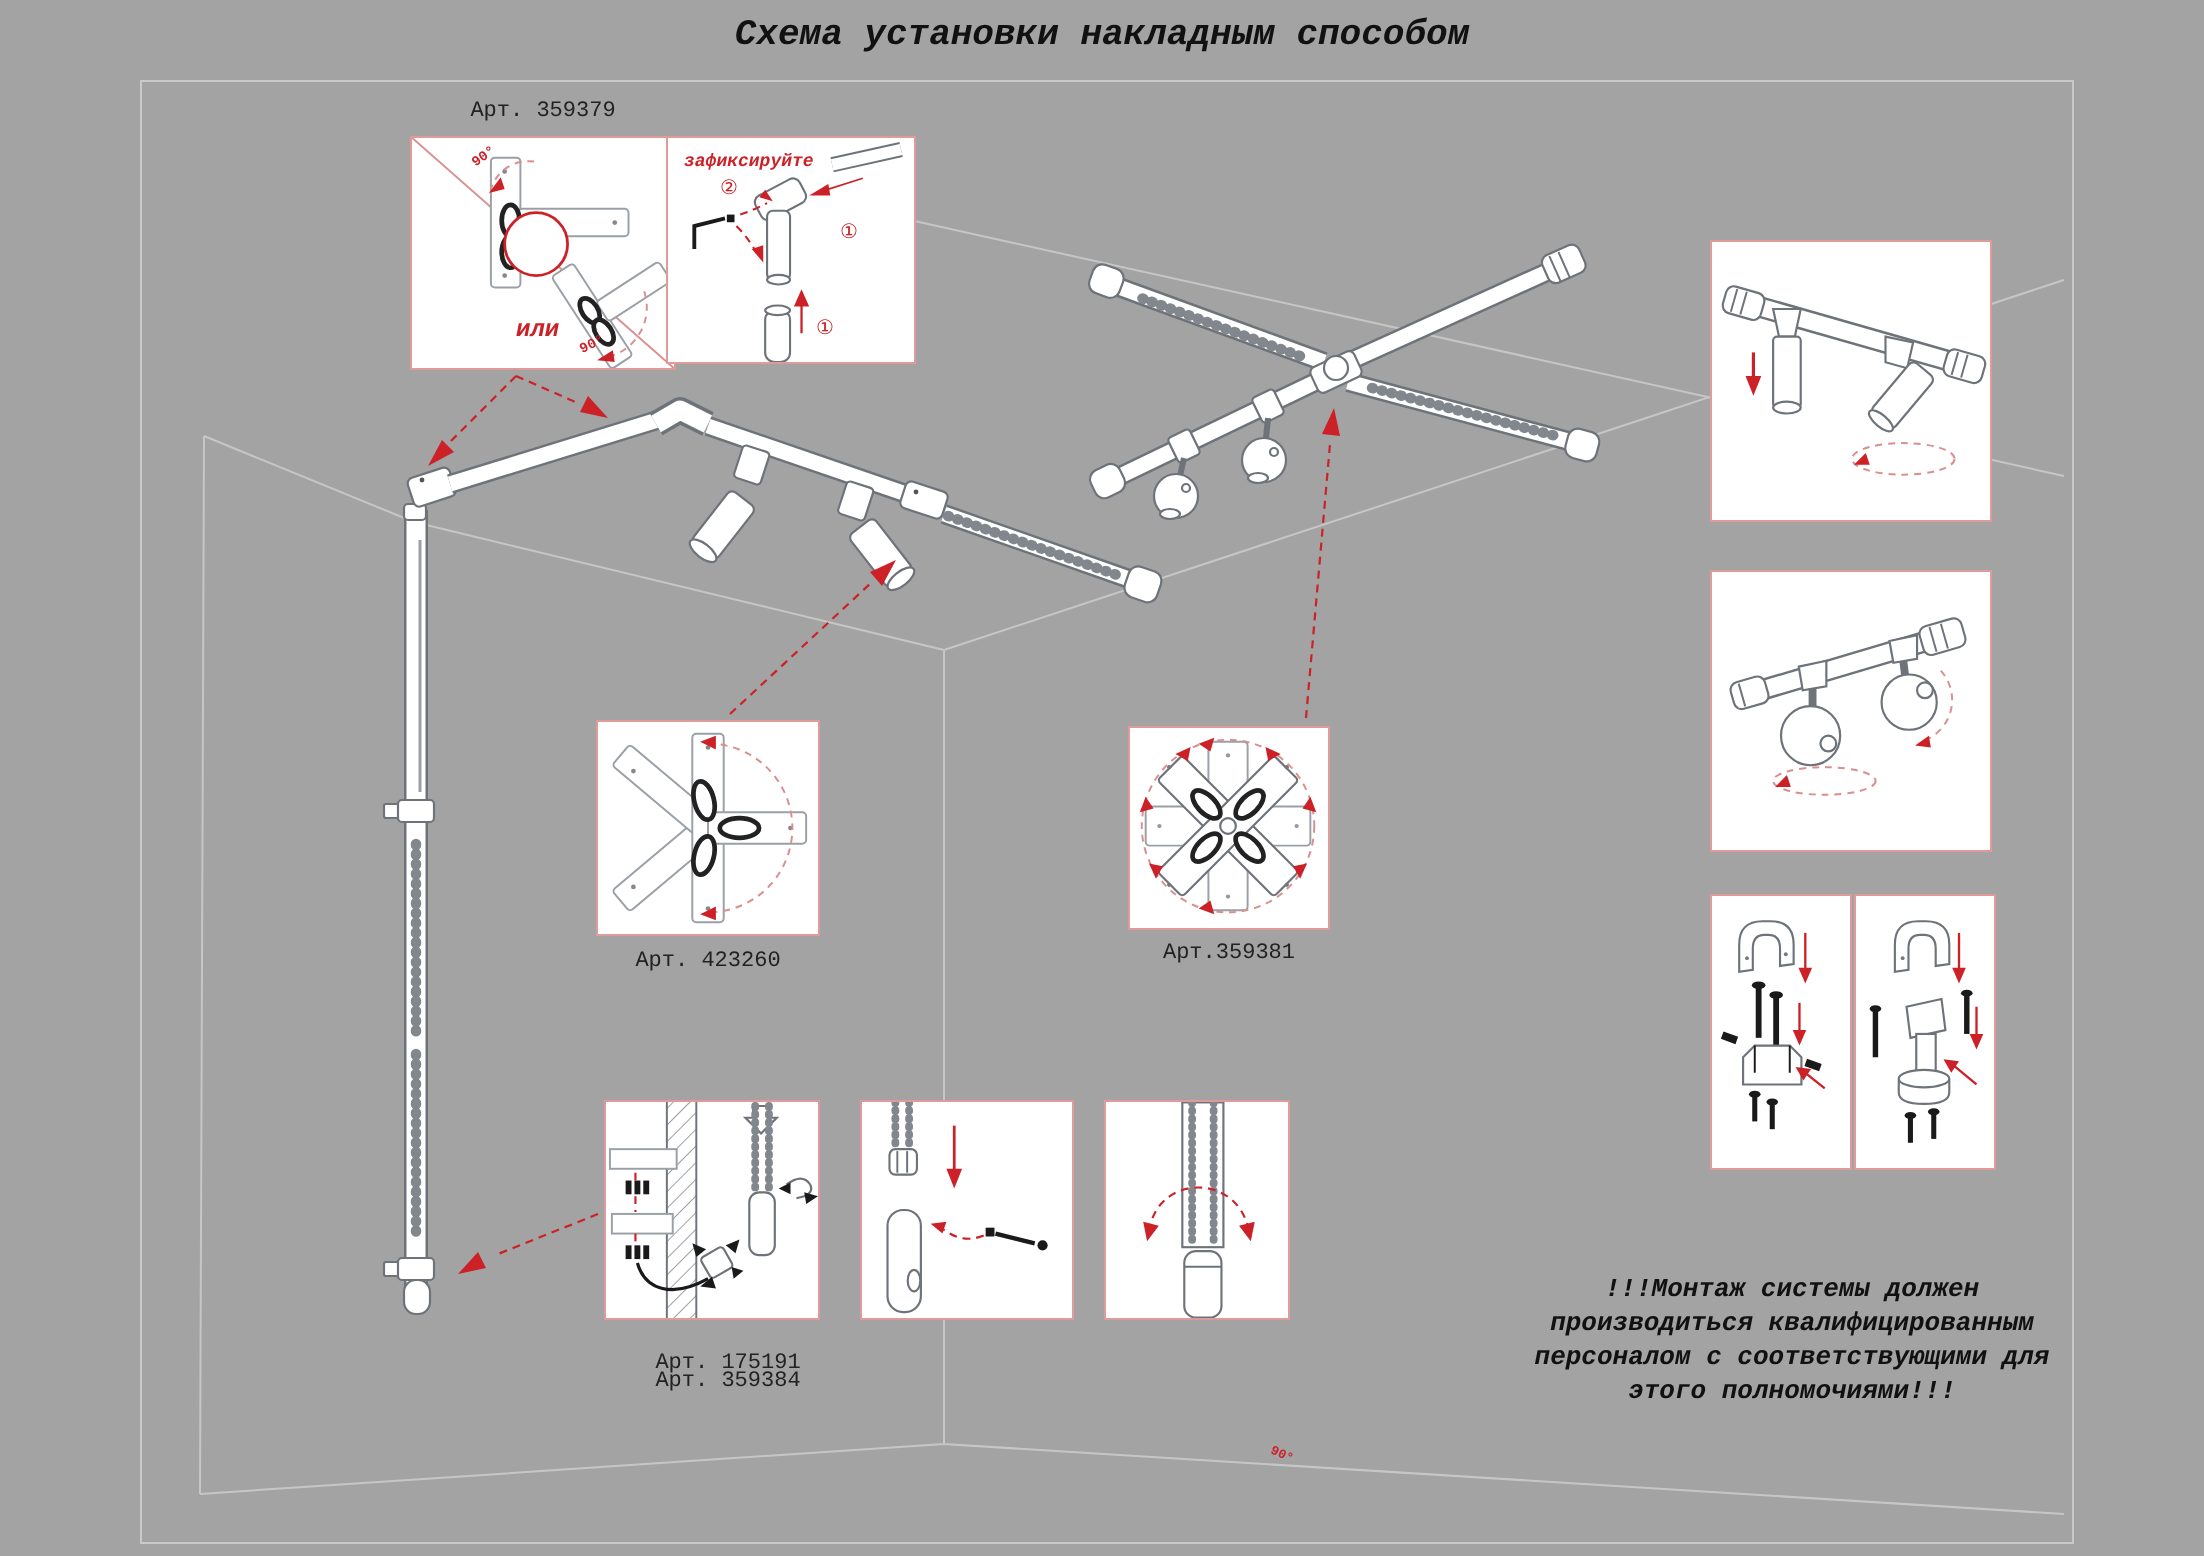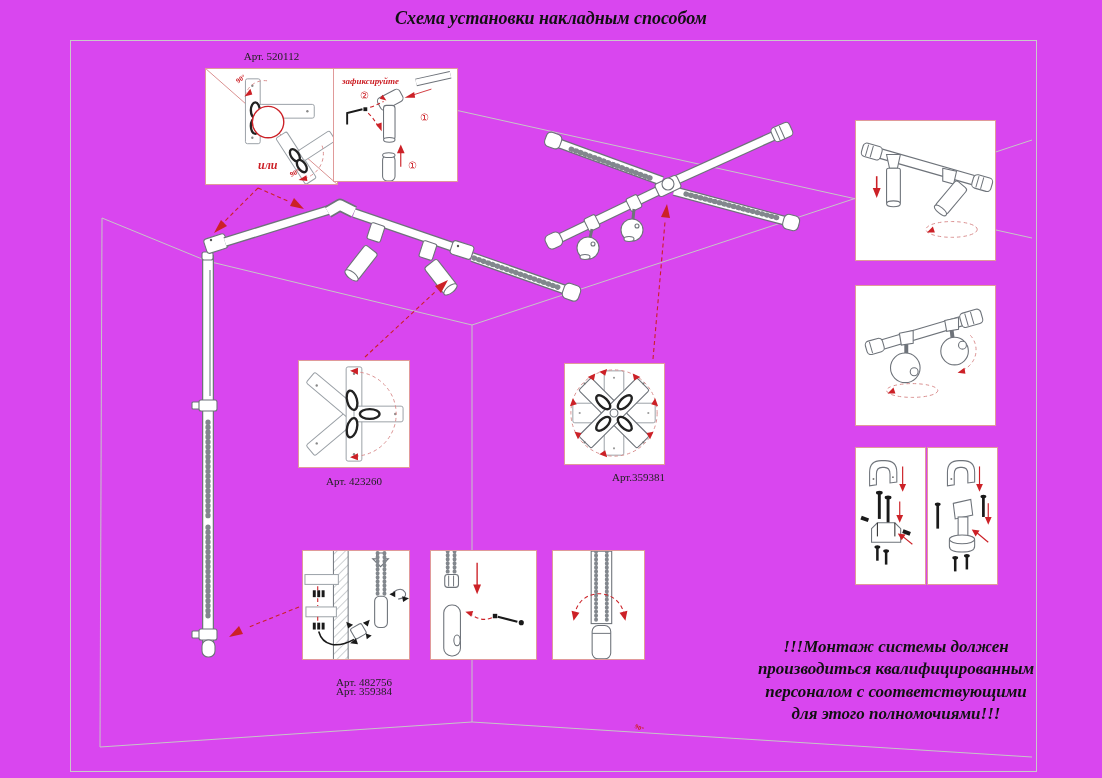--- a/index.html
+++ b/index.html
@@ -1,31 +1,31 @@
 <!DOCTYPE html>
 <html><head>
 <meta charset="utf-8">
 <style>
   html,body{margin:0;padding:0;background:#fff;}
-  #page{position:relative;width:1102px;height:778px;background:#d946ef;
-        font-family:Liberation Serif, serif;overflow:hidden;}
+  #page{position:relative;width:1102px;height:778px;background:#a3a3a3;
+        font-family:Liberation Mono, monospace;overflow:hidden;}
   #title{position:absolute;top:8px;left:0;width:100%;text-align:center;
          font-size:18px;font-weight:bold;font-style:italic;color:#111;z-index:4;}
   #frame{position:absolute;left:70px;top:40px;width:965px;height:730px;
          border:1px solid #c9c9c9;z-index:0;}
   svg.fill{position:absolute;left:0;top:0;width:100%;height:100%;}
   #main-svg{z-index:1;}
   .box{position:absolute;background:#fff;border:1px solid #e09a9a;z-index:2;box-sizing:border-box;}
   .lbl{position:absolute;font-size:11px;color:#222;white-space:nowrap;z-index:3;}
   .lbl.c{text-align:center;}
   .num{position:absolute;font-size:10px;line-height:10px;color:#cc2127;z-index:3;}
   .deg{position:absolute;color:#cc2127;font-weight:bold;white-space:nowrap;z-index:3;}
   .fixlbl{position:absolute;color:#cc2127;font-style:italic;font-weight:bold;font-size:9px;z-index:3;white-space:nowrap;}
   #warning{position:absolute;left:752px;top:636px;width:288px;text-align:center;
-           font-size:17px;font-weight:bold;font-style:italic;color:#111;line-height:1.32;z-index:3;}
+           font-size:13px;font-weight:bold;font-style:italic;color:#111;line-height:1.32;z-index:3;}
   
   .roomln{stroke:#c6c6c6;stroke-width:1;fill:none;}
   .t-o{stroke:#6e737a;fill:none;}
   .t-i{stroke:#ffffff;fill:none;}
   .chain{stroke:#82878d;stroke-width:5.2;stroke-dasharray:0.6 4.3;stroke-linecap:round;fill:none;}
   .chain-s{stroke:#82878d;stroke-width:4;stroke-dasharray:0.5 3.6;stroke-linecap:round;fill:none;}
   .wt{fill:#fff;stroke:#6e737a;stroke-width:1.1;}
   .wt2{fill:#fff;stroke:#9aa0a6;stroke-width:1;}
   .rdd{stroke:#cc2127;stroke-dasharray:4 3;stroke-width:1.1;fill:none;}
   .pkd{stroke:#d98f8f;stroke-dasharray:3.5 3;stroke-width:1;fill:none;}
@@ -151,21 +151,21 @@
     <g>
       <path class="rdd" d="M258,188 L222,224 M258,188 L290,202 M365,357 L436,291 M653,359 L665,222 M299,607 L249,627"></path>
       <polygon class="rf" points="214,233 221,220 227,226"></polygon>
       <polygon class="rf" points="304,209 290,206 294,198"></polygon>
       <polygon class="rf" points="448,280 441,293 435,286"></polygon>
       <polygon class="rf" points="667,204 670,218 661,217"></polygon>
       <polygon class="rf" points="229,637 239,626 243,634"></polygon>
     </g>
   </svg>
 
-  <span class="lbl c" style="left:205px;top:50px;width:133px;">Арт. 520112</span>
+  <span class="lbl c" style="left:205px;top:50px;width:133px;">Арт. 359379</span>
   <div class="box" style="left:205px;top:68px;width:133px;height:117px;">
     <svg class="fill" viewBox="0 0 133 117">
       <line x1="0" y1="0" x2="133" y2="117" stroke="#d98f8f" stroke-width="1"></line>
       <rect class="wt2" x="40" y="10" width="15" height="66" rx="2"></rect>
       <rect class="wt2" x="54" y="36" width="56" height="14" rx="2"></rect>
       <circle cx="47" cy="17" r="1.2" fill="#888"></circle>
         <circle cx="47" cy="70" r="1.2" fill="#888"></circle>
       <circle cx="103" cy="43" r="1.2" fill="#888"></circle>
       <ellipse class="slot" cx="50" cy="42" rx="4.5" ry="8"></ellipse>
       <ellipse class="slot" cx="50" cy="58" rx="4.5" ry="8"></ellipse>
@@ -381,21 +381,21 @@
         <polygon points="43,5 35,8 41,12" transform="rotate(45 50 50)"></polygon>
         <polygon points="43,5 35,8 41,12" transform="rotate(90 50 50)"></polygon>
         <polygon points="43,5 35,8 41,12" transform="rotate(135 50 50)"></polygon>
         <polygon points="57,5 65,8 59,12" transform="rotate(180 50 50)"></polygon>
         <polygon points="57,5 65,8 59,12" transform="rotate(225 50 50)"></polygon>
         <polygon points="57,5 65,8 59,12" transform="rotate(270 50 50)"></polygon>
         <polygon points="57,5 65,8 59,12" transform="rotate(315 50 50)"></polygon>
       </g>
     </svg>
   </div>
-  <span class="lbl c" style="left:564px;top:471px;width:101px;text-align:right;">Арт.359381</span>
+  <span class="lbl c" style="left:564px;top:471px;width:101px;">Арт.359381</span>
 
   <div class="box" style="left:302px;top:550px;width:108px;height:110px;">
     <svg class="fill" viewBox="0 0 108 110">
       <defs>
         <pattern id="hatch" width="6" height="6" patternUnits="userSpaceOnUse" patternTransform="rotate(45)">
           <line x1="0" y1="0" x2="0" y2="6" stroke="#9aa0a6" stroke-width="1"></line>
         </pattern>
       </defs>
       <rect x="31" y="0" width="15" height="110" fill="url(#hatch)"></rect>
       <line x1="31" y1="0" x2="31" y2="110" stroke="#6e737a" stroke-width="1"></line>
@@ -428,21 +428,21 @@
       <line class="chain-s" x1="76" y1="2" x2="76" y2="44"></line>
       <line class="chain-s" x1="83" y1="2" x2="83" y2="44"></line>
       <rect class="wt" x="73" y="46" width="13" height="32" rx="5"></rect>
       <path class="wt" d="M92,42 q8,-6 12,0 q2,4 -3,6 l-4,1"></path>
       <polygon class="blkf" points="88,44 94,41 94,47"></polygon>
       <polygon class="blkf" points="108,48 101,46 102,52"></polygon>
     </svg>
 
   </div>
   <span class="lbl c" style="left:310px;top:685px;width:108px;">Арт. 359384</span>
-  <span class="lbl c" style="left:310px;top:676px;width:108px;">Арт. 482756</span>
+  <span class="lbl c" style="left:310px;top:676px;width:108px;">Арт. 175191</span>
 
   <div class="box" style="left:430px;top:550px;width:107px;height:110px;">
     <svg class="fill" viewBox="0 0 107 110">
       <line class="chain-s" x1="17" y1="0" x2="17" y2="23"></line>
       <line class="chain-s" x1="24" y1="0" x2="24" y2="23"></line>
       <g>
         <rect class="wt" x="14" y="24" width="14" height="13" rx="3"></rect>
         <line stroke="#6e737a" x1="18" y1="25" x2="18" y2="36"></line>
           <line stroke="#6e737a" x1="23" y1="25" x2="23" y2="36"></line>
       </g>

